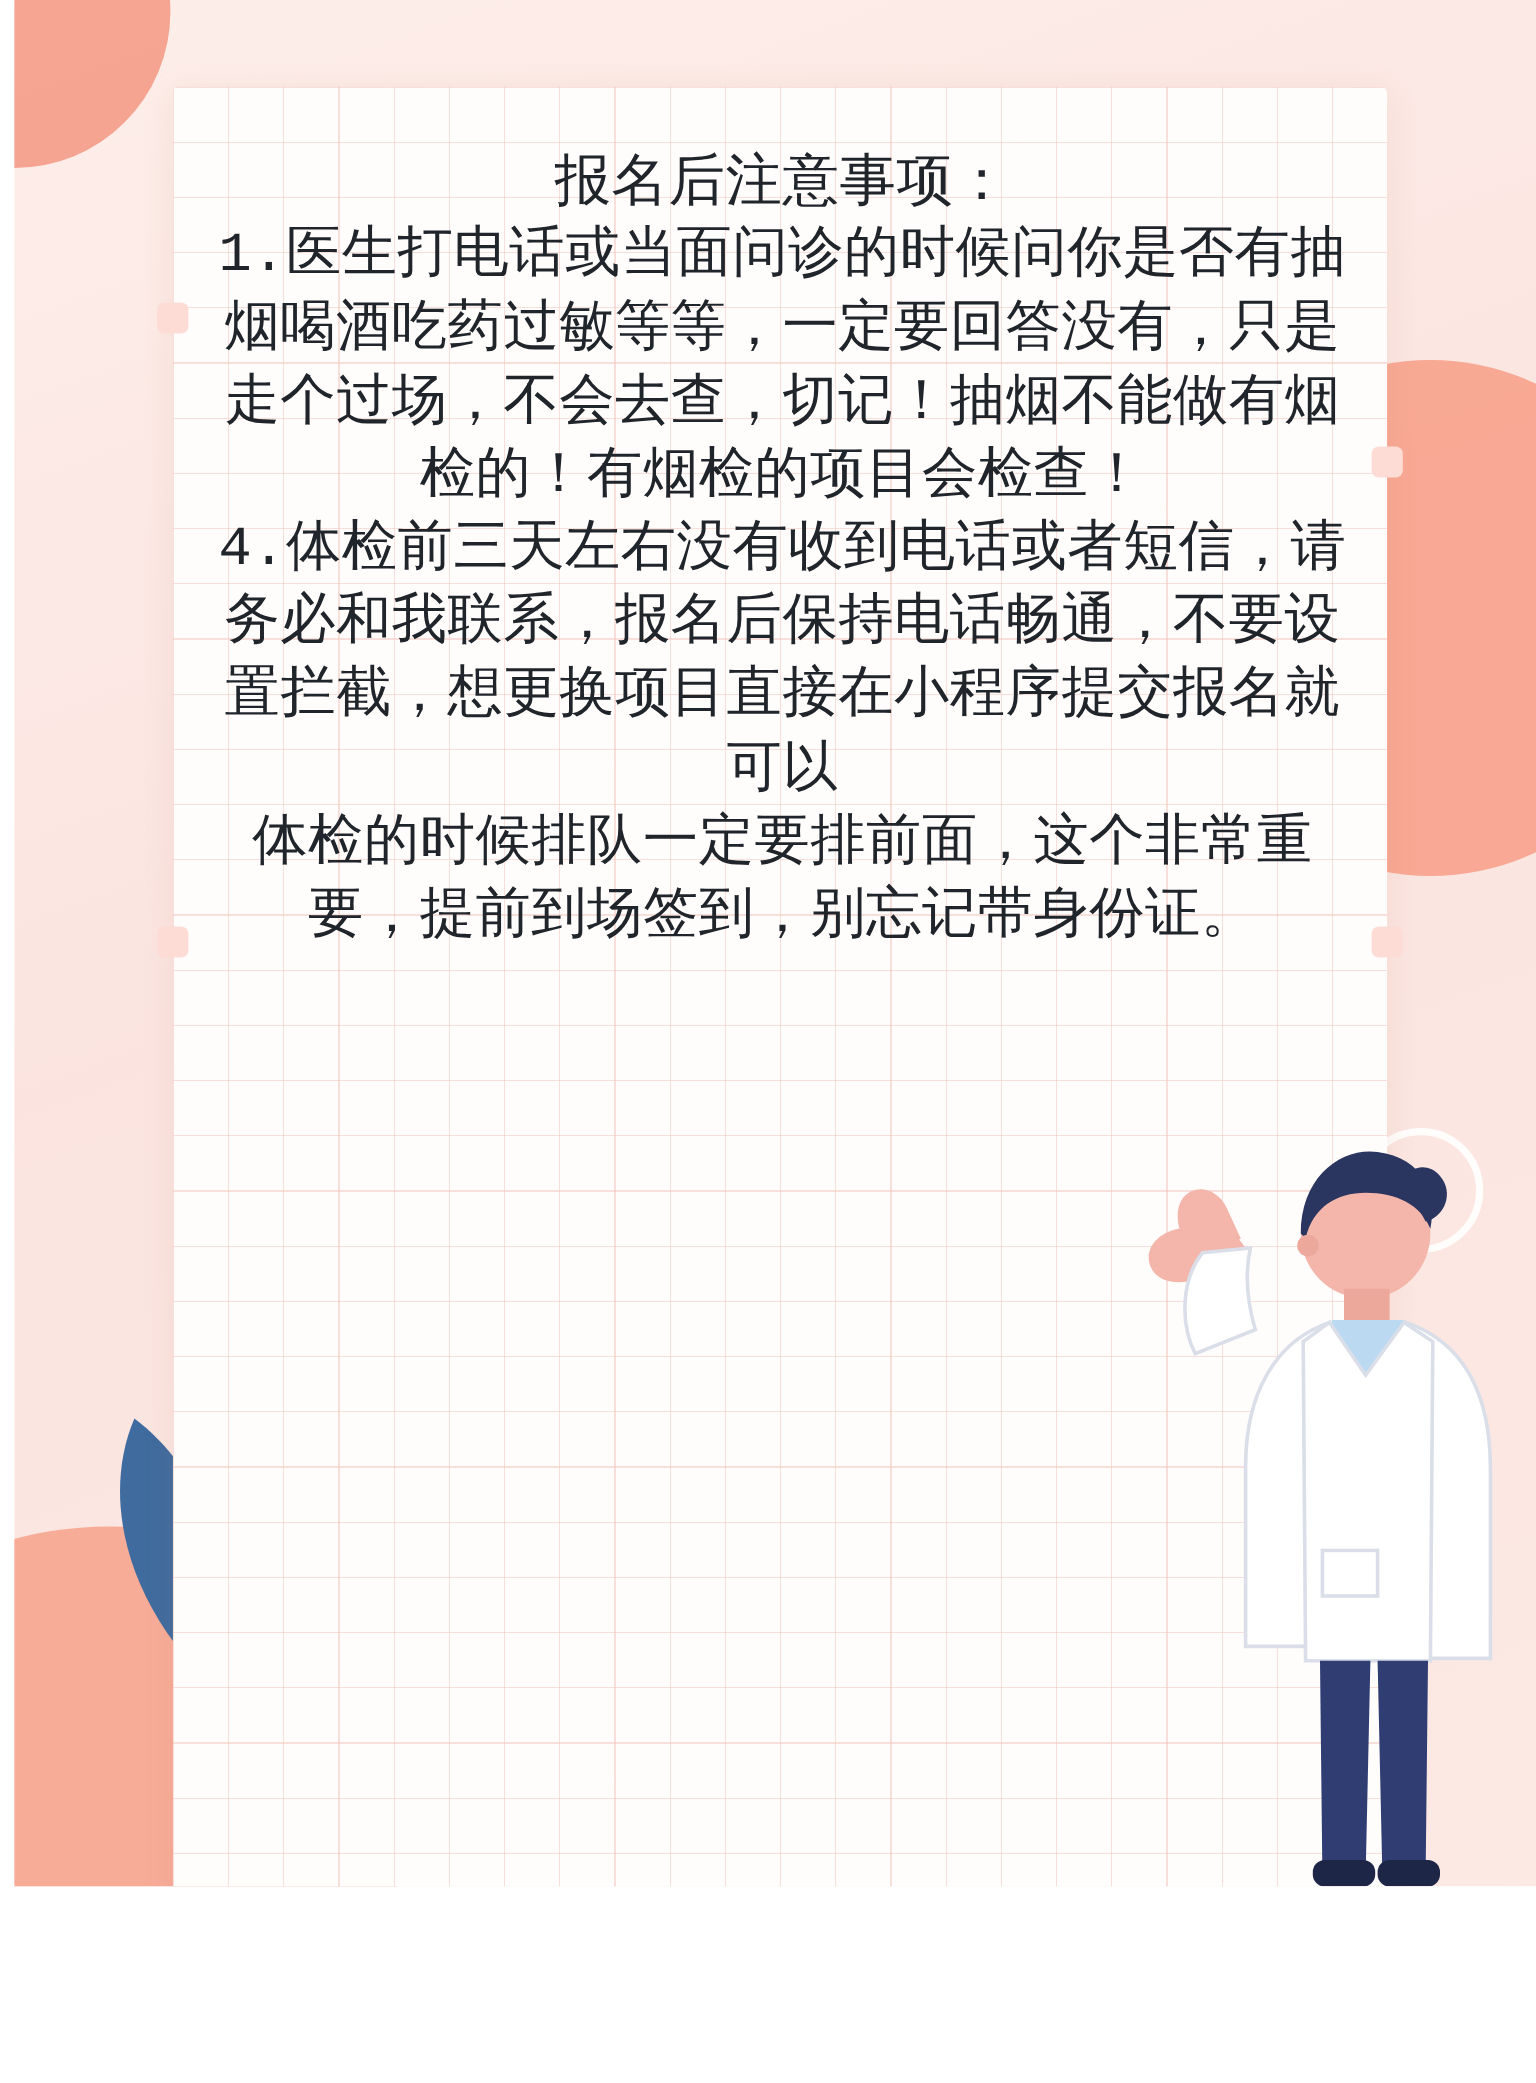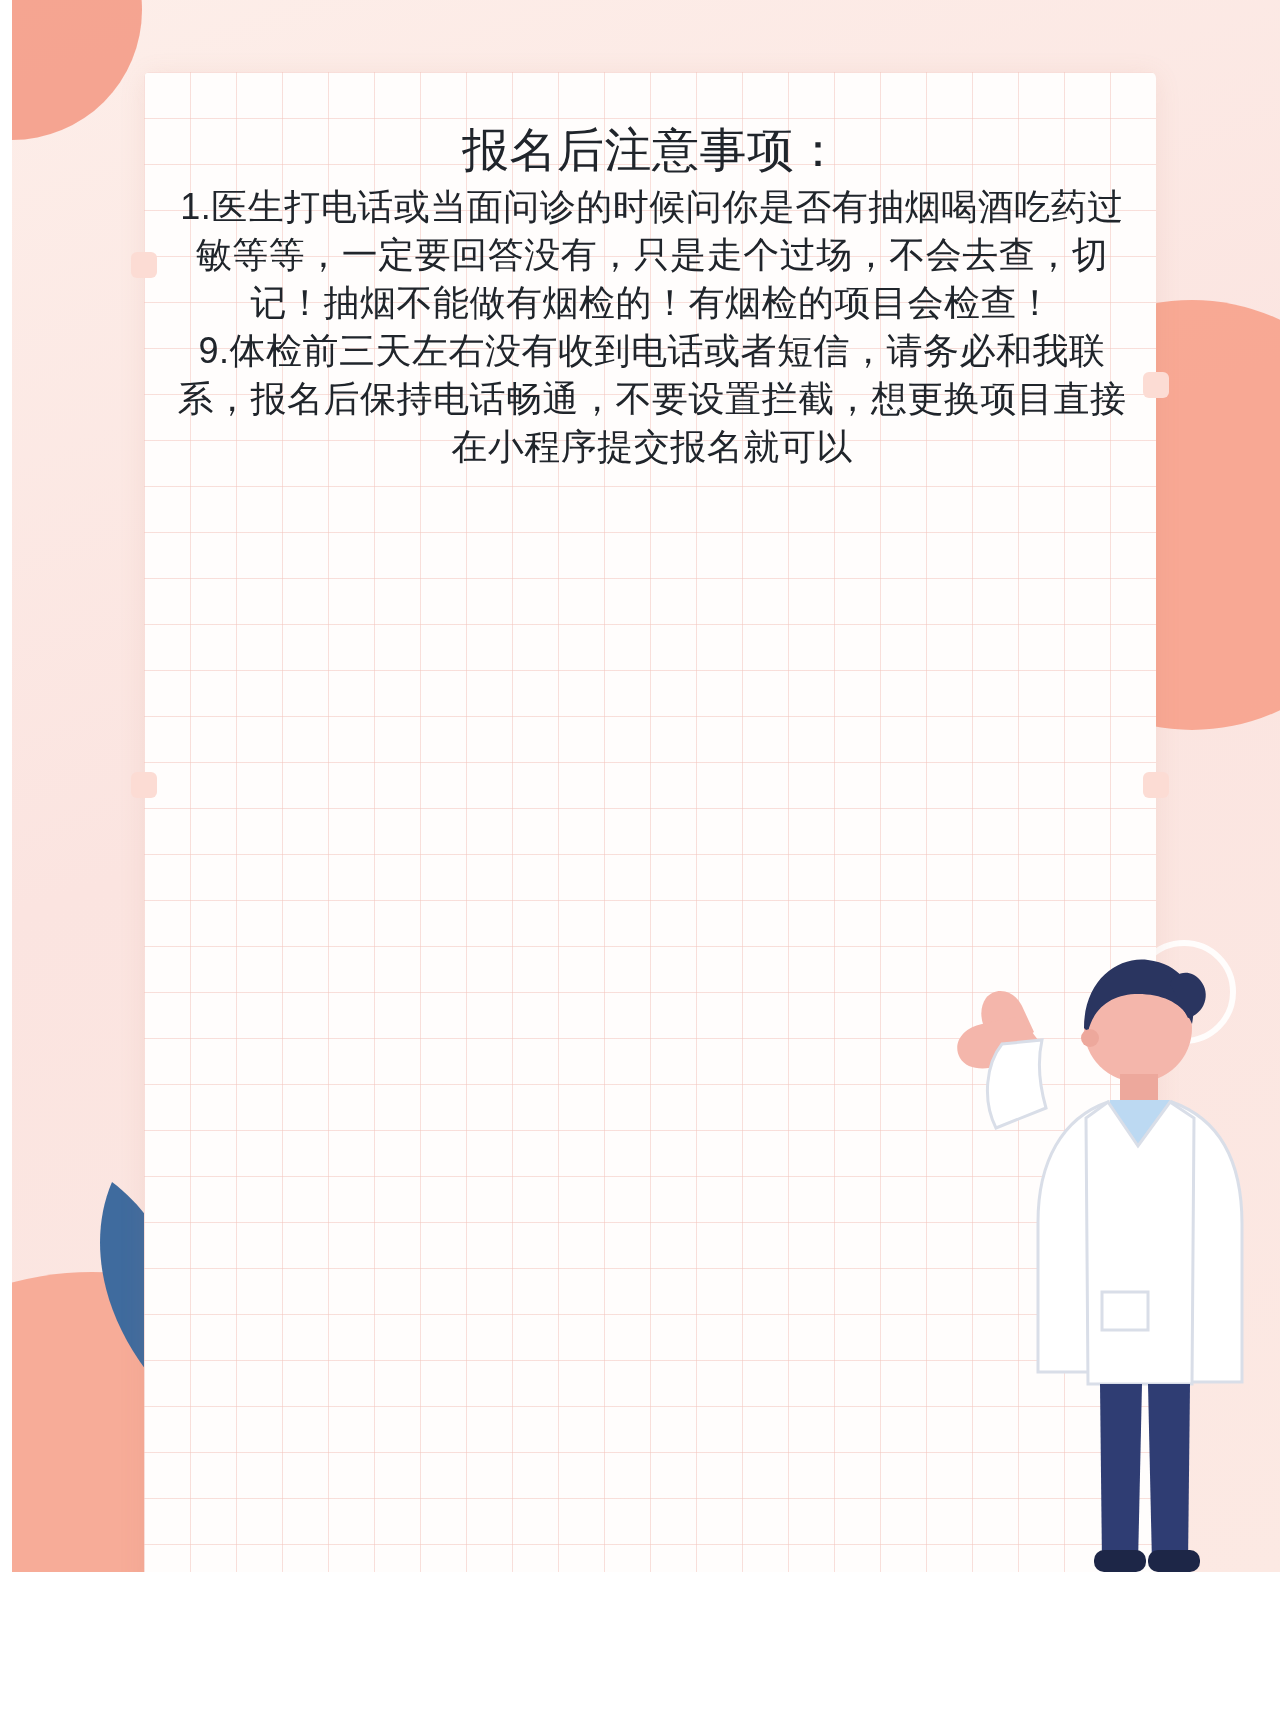--- a/index.html
+++ b/index.html
@@ -104,22 +104,23 @@
     line-height: 1.33;
     letter-spacing: .5px;
   }
   .title {
     font-size: 47px;
     line-height: 1.35;
     margin-bottom: 2px;
   }
   .para {
     margin: 0;
-    font-size: 36px;
+    font-size: 46px;
     line-height: 1.33;
+    font-family: Liberation Mono, monospace;
   }
 
   
   .doctor {
     position: absolute;
     right: 20px;
     bottom: 0px;
     width: 330px;
     height: 640px;
   }
@@ -147,21 +148,22 @@
   <div class="card">
     <div class="tab left" style="top:180px;"></div>
     <div class="tab left" style="top:700px;"></div>
     <div class="tab right" style="top:300px;"></div>
     <div class="tab right" style="top:700px;"></div>
   </div>
 
   <div class="content">
     <div class="title">报名后注意事项：</div>
     <p class="para">1.医生打电话或当面问诊的时候问你是否有抽烟喝酒吃药过敏等等，一定要回答没有，只是走个过场，不会去查，切记！抽烟不能做有烟检的！有烟检的项目会检查！</p>
-    <p class="para">9.体检前三天左右没有收到电话或者短信，请务必和我联系，报名后保持电话畅通，不要设置拦截，想更换项目直接在小程序提交报名就可以</p>
+    <p class="para">4.体检前三天左右没有收到电话或者短信，请务必和我联系，报名后保持电话畅通，不要设置拦截，想更换项目直接在小程序提交报名就可以</p>
+    <p class="para">体检的时候排队一定要排前面，这个非常重要，提前到场签到，别忘记带身份证。</p>
   </div>
 
   <svg class="doctor" viewBox="0 0 330 640">
 
     <path d="M62 120 C40 104 34 80 44 66 C54 54 72 58 80 74 L92 100 Z" fill="#f4b6ab"></path>
     <path d="M40 92 C20 96 10 112 18 126 C26 140 52 140 72 126 L96 108 L78 84 Z" fill="#f4b6ab"></path>
 
     <path d="M60 112 C44 132 40 168 54 196 L104 176 C96 148 96 126 100 108 Z" fill="#ffffff" stroke="#d9dee8" stroke-width="3"></path>
 
     <circle cx="196" cy="96" r="54" fill="#f4b6ab"></circle>

